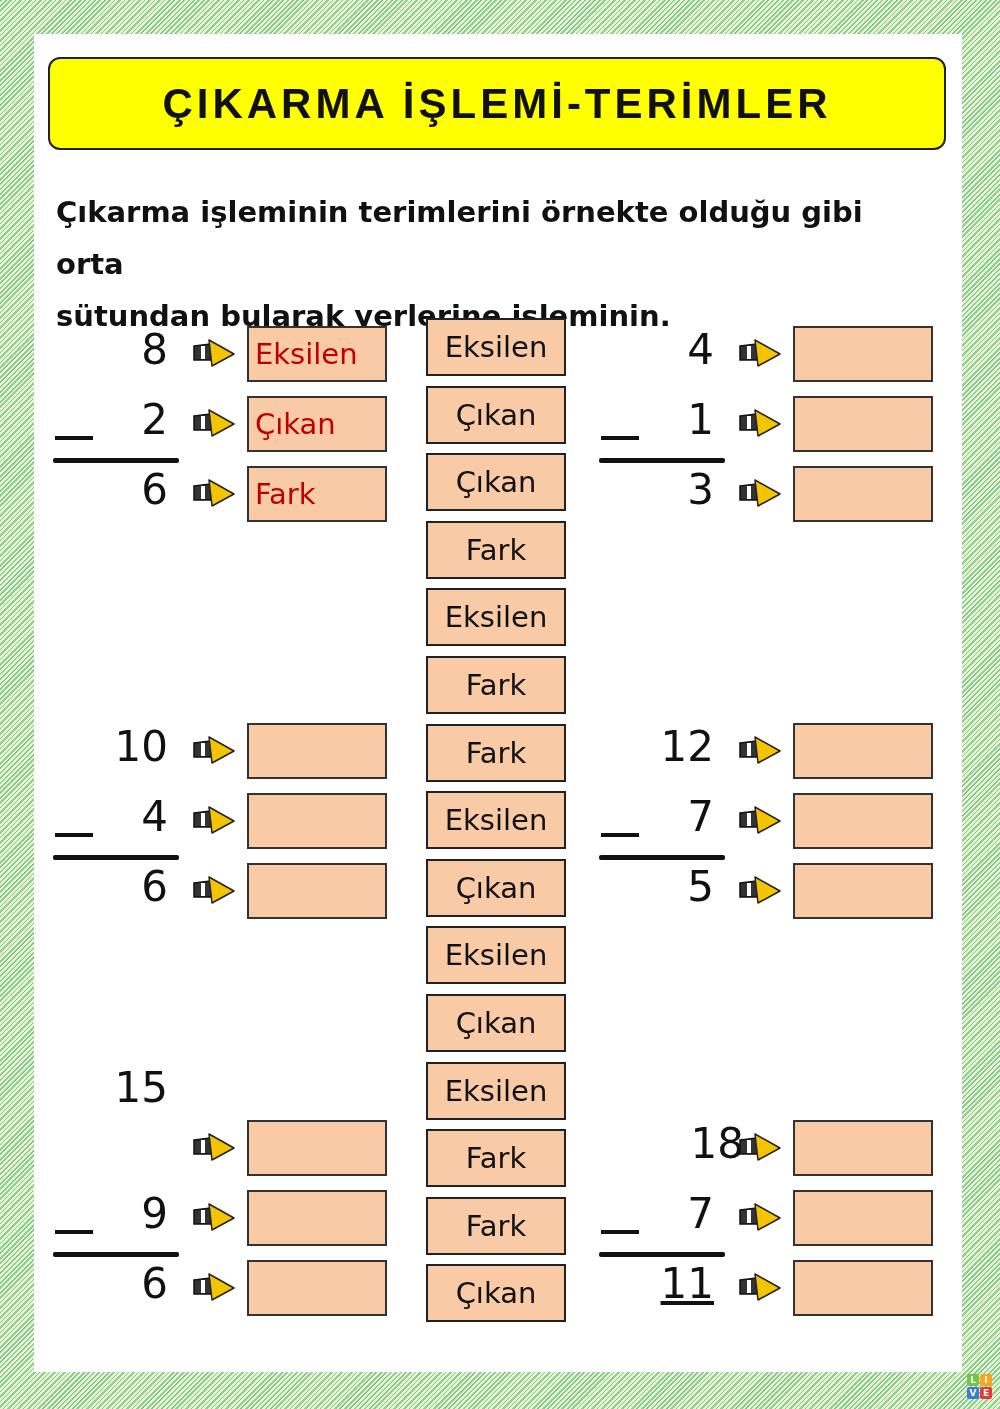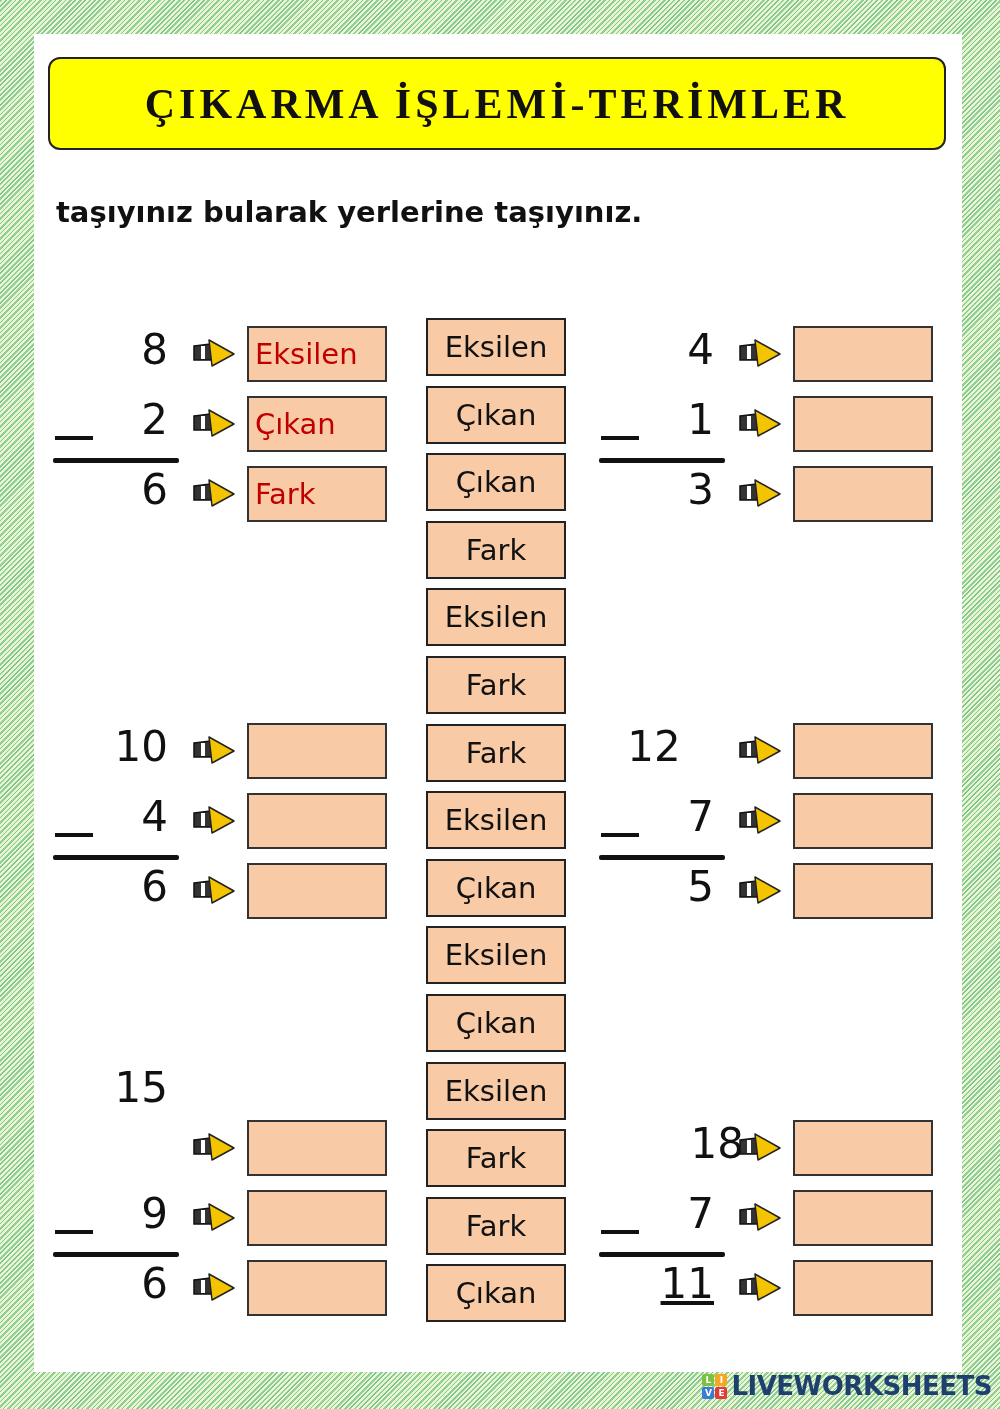--- a/index.html
+++ b/index.html
@@ -11,21 +11,21 @@
   .sheet {
     position: absolute; left: 34px; top: 34px; width: 928px; height: 1338px;
     background: #ffffff;
   }
   .title-box {
     position: absolute; left: 48px; top: 57px; width: 898px; height: 93px;
     background: #ffff00; border: 2px solid #222; border-radius: 12px;
     box-sizing: border-box; display: flex; align-items: center; justify-content: center;
   }
   .title-text {
-    font-family: Liberation Serif, serif; font-size: 42px; font-weight: bold;
+    font-family: Liberation Sans, sans-serif; font-size: 42px; font-weight: bold;
     letter-spacing: 4px; color: #111;
   }
   .instructions {
     position: absolute; left: 56px; top: 186px; width: 860px;
     font-family: "DejaVu Sans", sans-serif; font-size: 29px; line-height: 52px; color: #111;
     font-weight: bold;
   }
   .num {
     position: absolute; width: 120px; text-align: right; right: auto;
     font-family: "DejaVu Sans", sans-serif; font-size: 42px; color: #111; line-height: 48px;
@@ -60,21 +60,22 @@
 </head>
 <body>
 
 <div class="sheet"></div>
 
 <div class="title-box">
   <span class="title-text">ÇIKARMA İŞLEMİ-TERİMLER</span>
 </div>
 
 <div class="instructions">
-  <div>taşıyınız bularak yerlerine taşıyınız.</div>
+  <div>Çıkarma işleminin terimlerini örnekte olduğu gibi orta</div>
+  <div>sütundan bularak yerlerine işleminin.</div>
 </div>
 
 <svg width="0" height="0" style="position:absolute">
   <defs>
     <symbol id="arrow-sym" viewBox="0 0 44 30">
       <polygon points="2,8 18,6 20,22 2,22" fill="#333" stroke="#111" stroke-width="1.5"></polygon>
       <rect x="9" y="8" width="4" height="13" fill="#fff"></rect>
       <polygon points="17,2 42,16 20,28" fill="#f5c400" stroke="#222" stroke-width="1.5" stroke-linejoin="round"></polygon>
     </symbol>
   </defs>
@@ -125,21 +126,21 @@
         <use href="#arrow-sym"></use>
       </svg></div>
     <div class="drop" style="left: 247px; top: 793px;"></div>
     <div class="num" style="left: 48px; top: 863px;">6</div>
     <div class="arrow" style="left: 192px; top: 875px;"><svg width="44" height="30">
         <use href="#arrow-sym"></use>
       </svg></div>
     <div class="drop" style="left: 247px; top: 863px;"></div>
     <div class="minus" style="left: 55px; top: 833px;"></div>
     <div class="rule" style="left: 53px; width: 126px; top: 855px;"></div>
-    <div class="num" style="left: 594px; top: 723px; text-align: center;">12</div>
+    <div class="num" style="left: 594px; top: 723px;">12</div>
     <div class="arrow" style="left: 738px; top: 735px;"><svg width="44" height="30">
         <use href="#arrow-sym"></use>
       </svg></div>
     <div class="drop" style="left: 793px; top: 723px;"></div>
     <div class="num" style="left: 594px; top: 793px;">7</div>
     <div class="arrow" style="left: 738px; top: 805px;"><svg width="44" height="30">
         <use href="#arrow-sym"></use>
       </svg></div>
     <div class="drop" style="left: 793px; top: 793px;"></div>
     <div class="num" style="left: 594px; top: 863px;">5</div>
@@ -203,14 +204,13 @@
     <div class="tile" style="top: 1264.4px;">Çıkan</div>
   </div>
 
 <div class="brand">
   <div class="brand-logo">
     <span style="background:#7cc242">L</span>
     <span style="background:#f5a623">I</span>
     <span style="background:#3a7bd5">V</span>
     <span style="background:#e53935">E</span>
   </div>
-  <span class="brand-text">LIVEWORKSHEETS</span>
 </div>
 
 </body></html>

